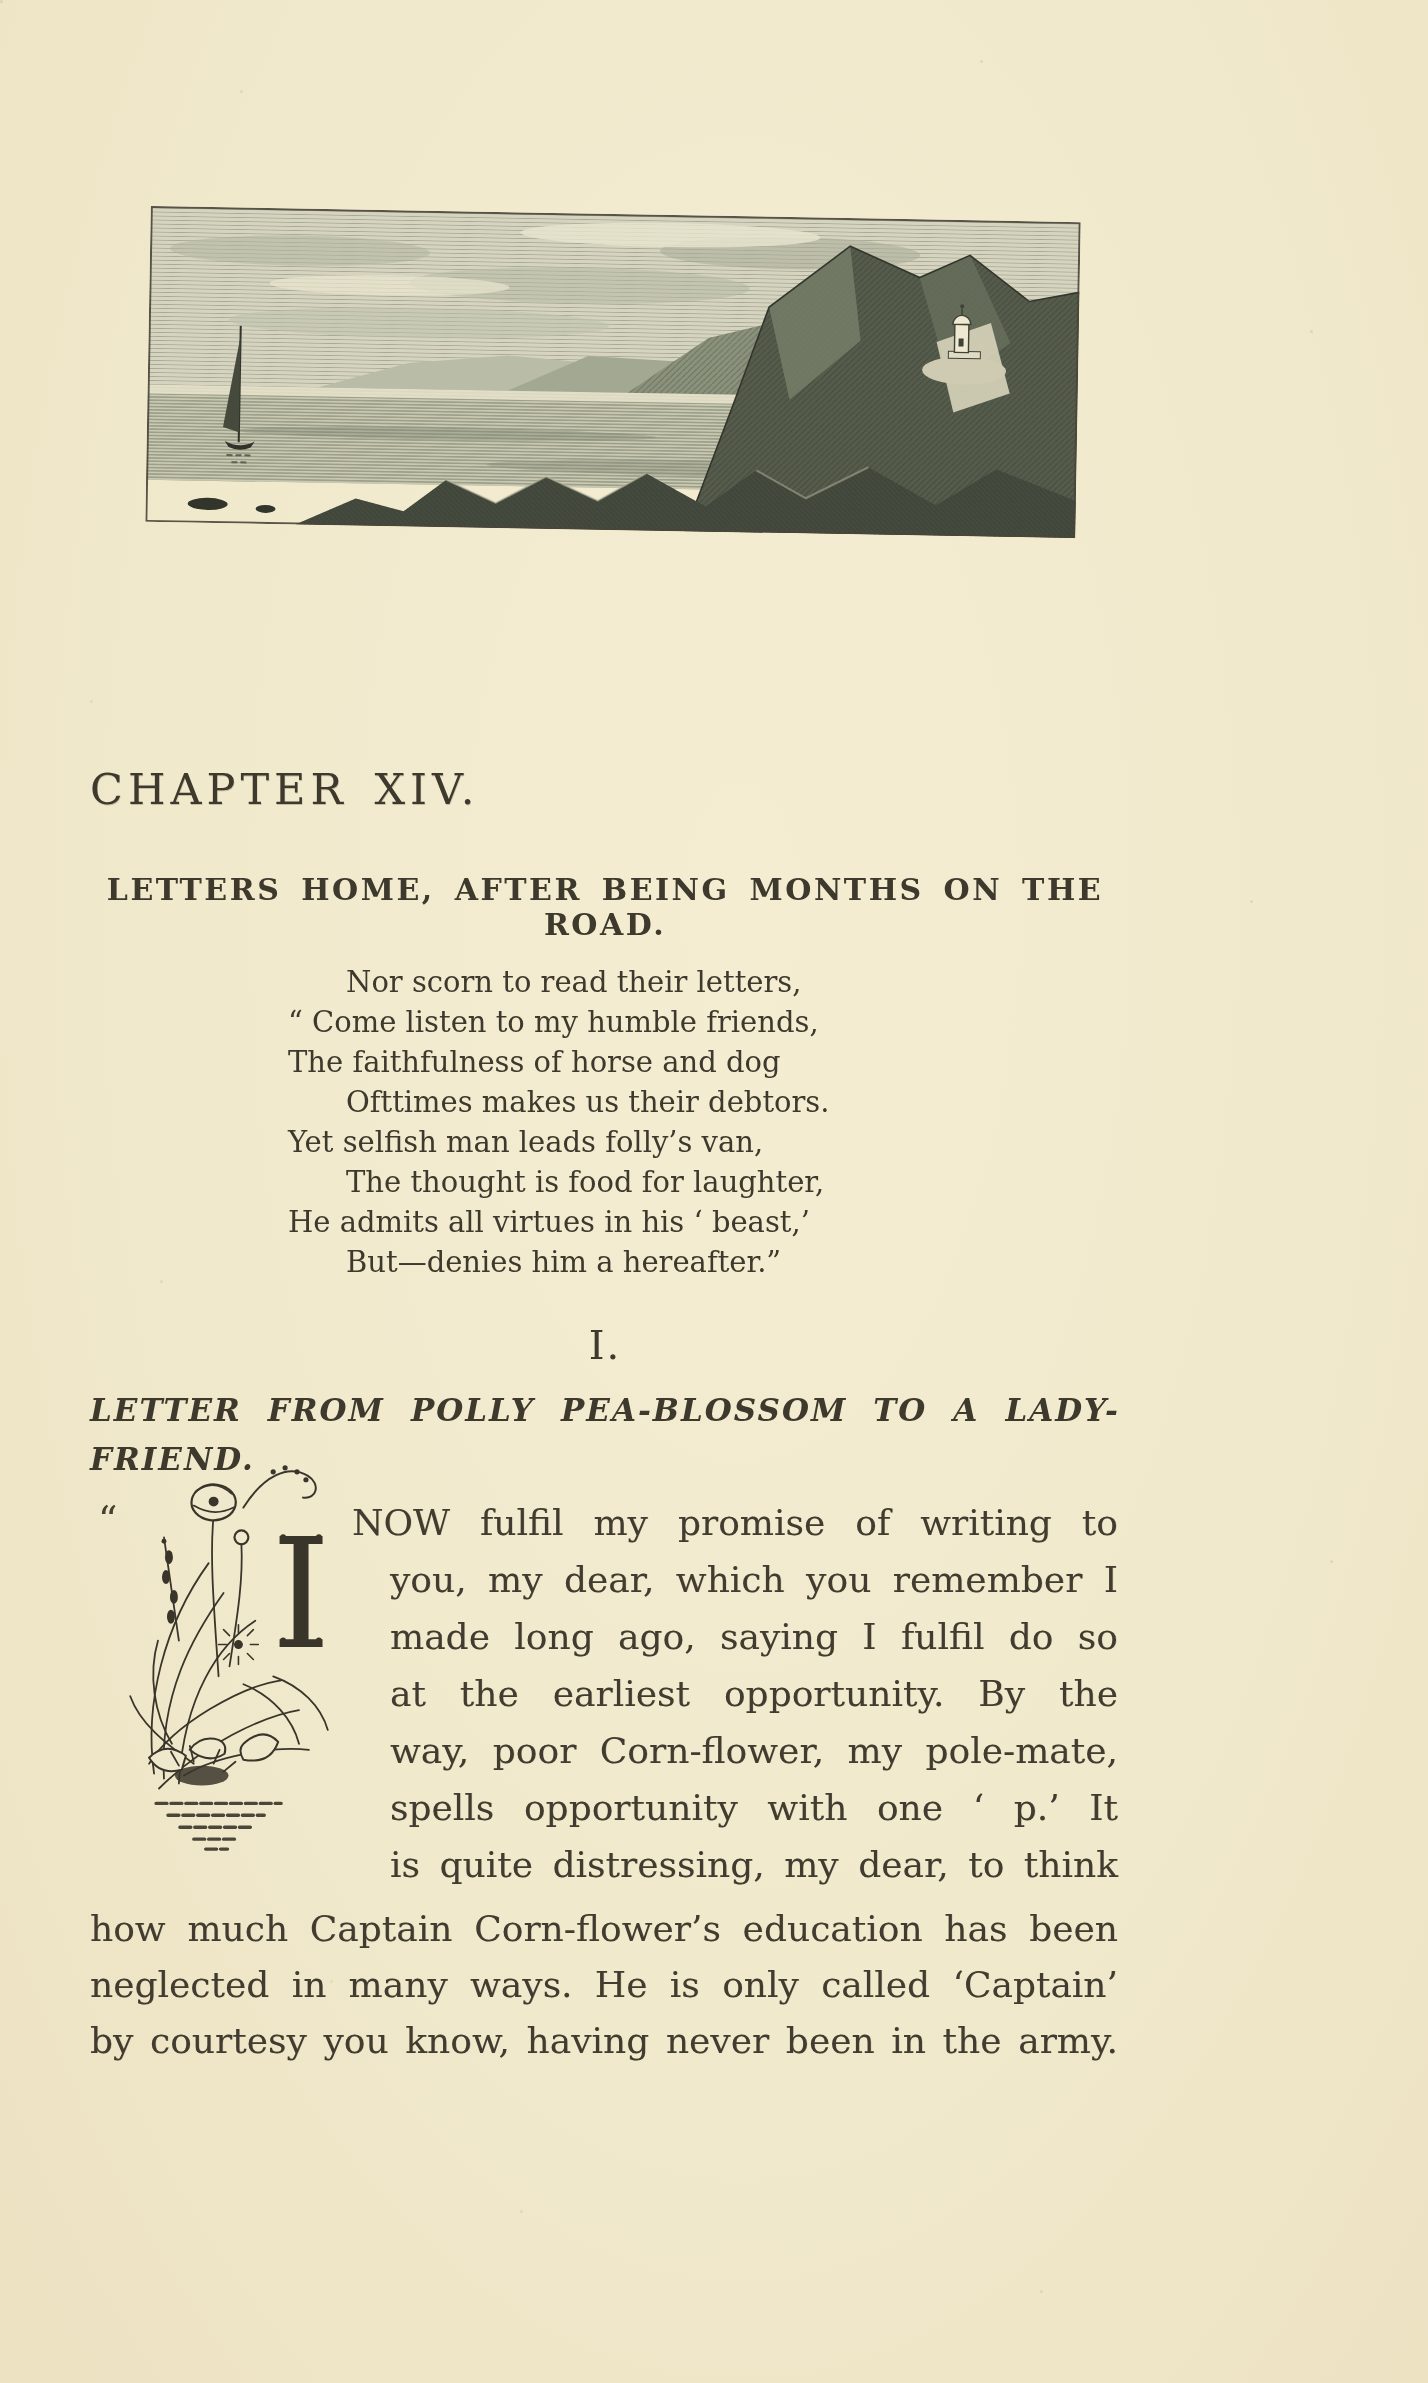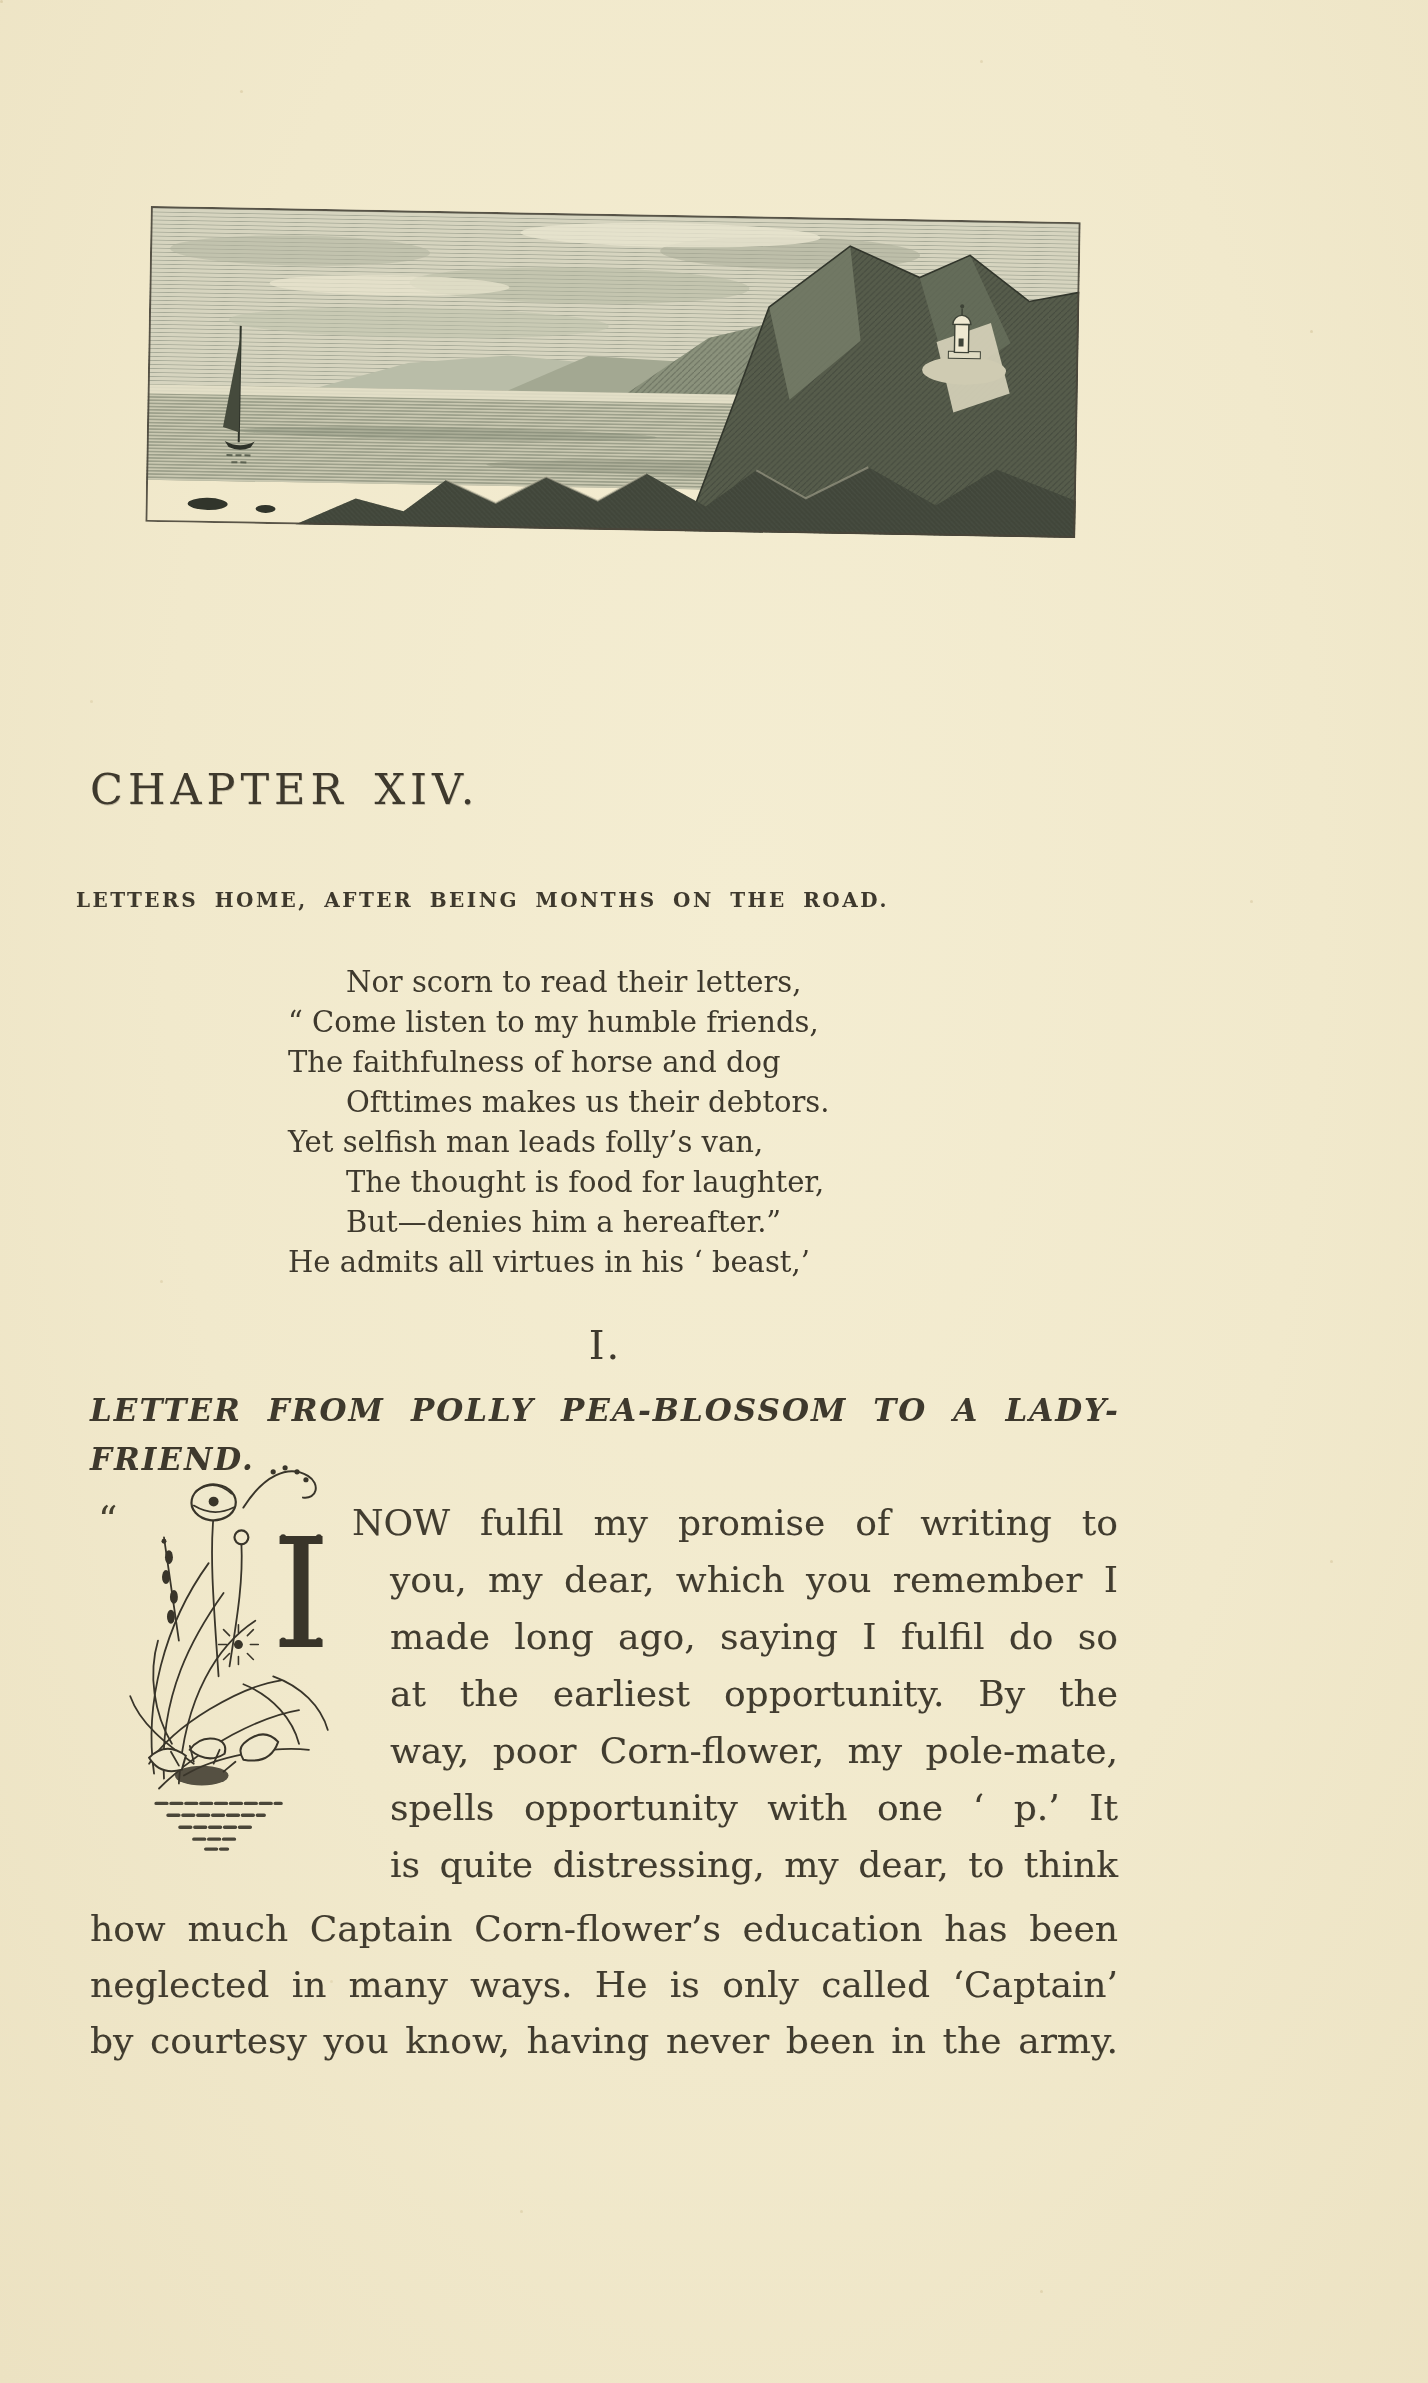--- a/index.html
+++ b/index.html
@@ -26,23 +26,23 @@
     transform:rotate(1deg);transform-origin:50% 50%;
   }
   .engraving-wrap svg{display:block;width:100%;height:100%;}
   .chapter-title{
     position:absolute;left:90px;top:764px;width:1030px;margin:0;
     font-weight:normal;
     font-size:43px;letter-spacing:5px;word-spacing:8px;
     text-shadow:.5px .5px 0 rgba(62,57,45,.25);
   }
   .chapter-subtitle{
-    position:absolute;left:60px;top:872px;width:1090px;margin:16px;
-    font-weight:600;
-    font-size:20px;letter-spacing:2.5px;word-spacing:7px;
+    position:absolute;left:60px;top:872px;width:1090px;margin:0;
+    text-align:center;font-weight:600;
+    font-size:30px;letter-spacing:2.5px;word-spacing:7px;
   }
   .poem{
     position:absolute;left:288px;top:962px;width:660px;
     font-size:29px;line-height:40px;
   }
   .poem-line{white-space:nowrap;}
   .poem-line.indent{padding-left:58px;}
   .part-number{
     position:absolute;left:90px;top:1322px;width:1030px;
     text-align:center;font-size:40px;letter-spacing:2px;
@@ -162,22 +162,22 @@
   <h1 class="chapter-title">CHAPTER XIV.</h1>
   <h2 class="chapter-subtitle">LETTERS HOME, AFTER BEING MONTHS ON THE ROAD.</h2>
 
   <div class="poem">
     <div class="poem-line indent">Nor scorn to read their letters,</div>
     <div class="poem-line">“ Come listen to my humble friends,</div>
     <div class="poem-line">The faithfulness of horse and dog</div>
     <div class="poem-line indent">Ofttimes makes us their debtors.</div>
     <div class="poem-line">Yet selfish man leads folly’s van,</div>
     <div class="poem-line indent">The thought is food for laughter,</div>
+    <div class="poem-line">He admits all virtues in his ‘ beast,’</div>
     <div class="poem-line indent">But—denies him a hereafter.”</div>
-    <div class="poem-line">He admits all virtues in his ‘ beast,’</div>
   </div>
 
   <div class="part-number">I.</div>
   <div class="letter-heading">
     <div class="lh1">LETTER FROM POLLY PEA-BLOSSOM TO A LADY-</div>
     <div class="lh2">FRIEND.</div>
   </div>
 
   <span class="open-quote">“</span>
 

